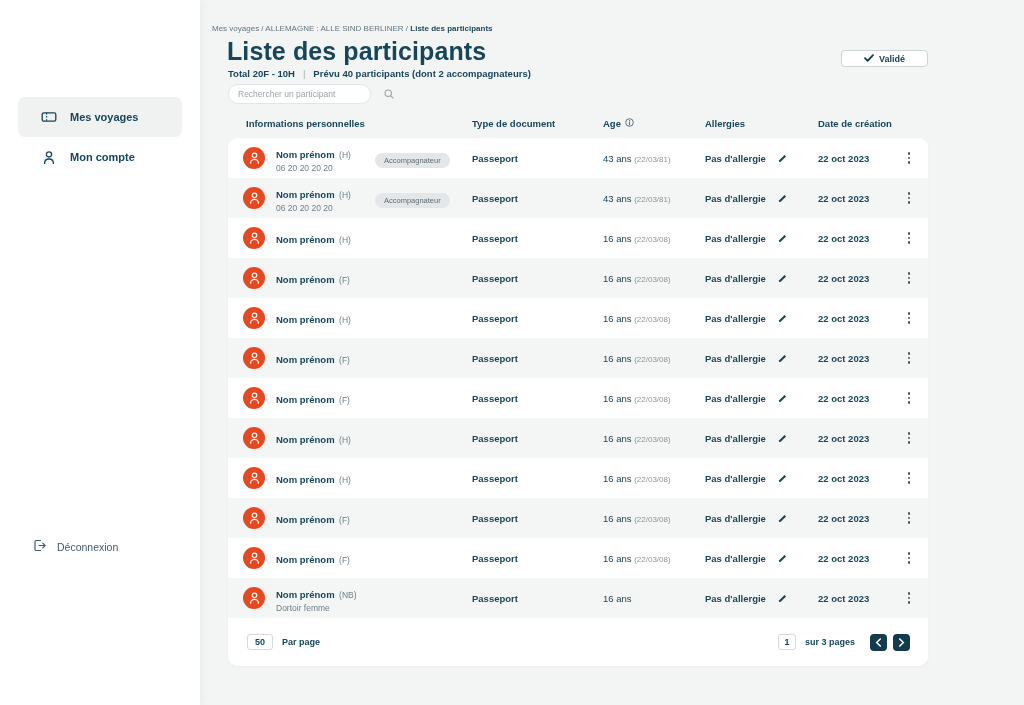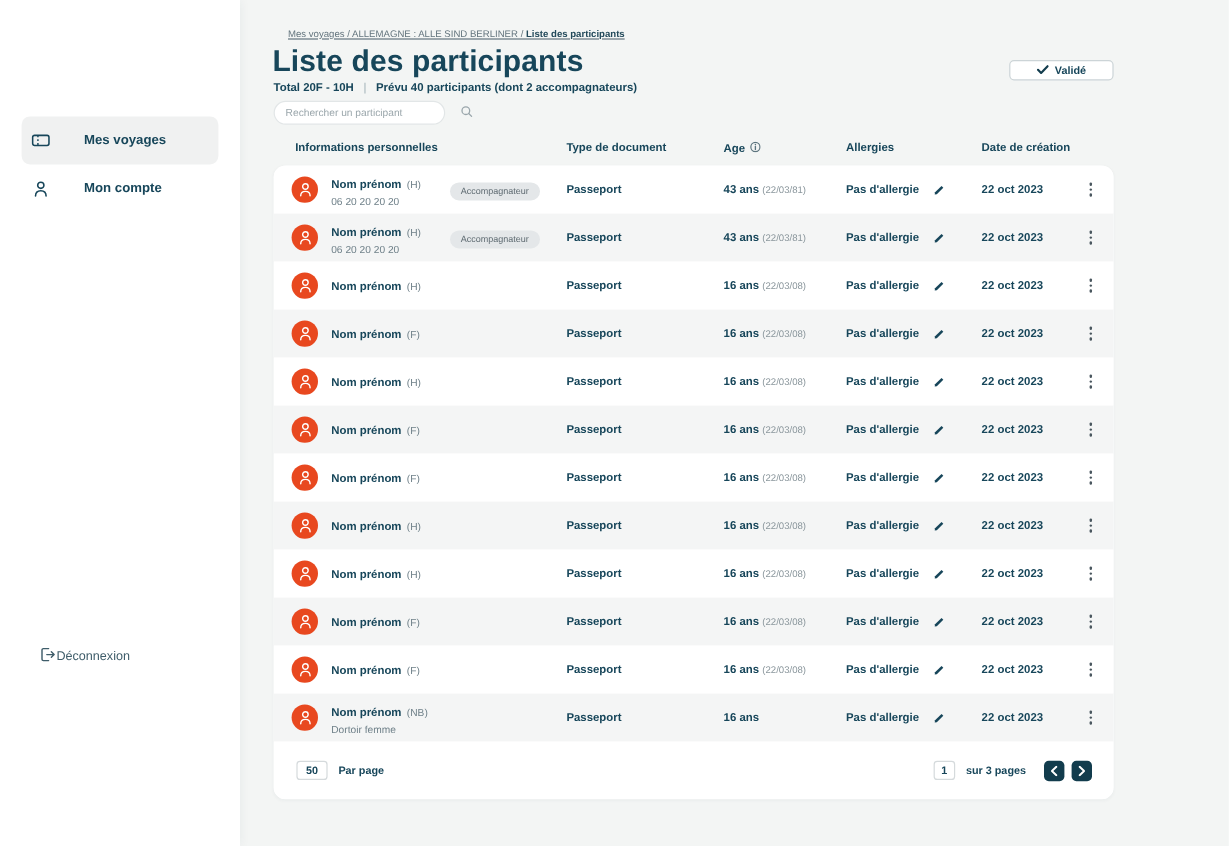--- a/index.html
+++ b/index.html
@@ -19,34 +19,34 @@
     box-shadow:2px 0 8px rgba(20,60,75,.05);
     z-index:2;
   }
   .logo-row { display:flex; align-items:center; gap:7px; margin:36px 0 0 30px; }
   .brand-lines { display:flex; flex-direction:column; line-height:1.05; }
   .brand-lines span { font-size:8.5px; font-weight:700; color:#17465a; }
   .logo-divider { width:1px; height:17px; background:#c6d0d4; margin:0 2px; }
   .product-name { font-size:13.5px; font-weight:700; color:#17465a; letter-spacing:.2px; }
   .nav { position:absolute; top:97px; left:18px; width:164px; display:flex; flex-direction:column; }
   .nav-item {
-    display:flex; align-items:center; gap:28px;
-    height:40px; padding:0 8px; border-radius:7px;
+    display:flex; align-items:center; gap:13px;
+    height:40px; padding:0 23px; border-radius:7px;
     font-size:11px; font-weight:700; color:#17465a; cursor:pointer;
   }
   .nav-item.active { background:#f0f1f1; }
   .nav-icon { display:flex; width:16px; justify-content:center; }
   .logout {
     position:absolute; left:32px; top:539px;
-    display:flex; align-items:center; 
+    display:flex; align-items:center; gap:10px;
     font-size:10.5px; color:#3f5d6a; cursor:pointer;
   }
   
   .main { position:absolute; left:200px; top:0; width:824px; height:705px; }
-  .breadcrumb { position:absolute; left:40px; top:24px; font-size:8px; color:#64757e;text-decoration:underline; }
+  .breadcrumb { position:absolute; left:12px; top:24px; font-size:8px; color:#64757e; }
   .breadcrumb .crumb-current { font-weight:700; color:#22495a; }
   .page-title { position:absolute; left:27px; top:37px; font-size:25px; font-weight:800; color:#17465a; letter-spacing:.1px; }
   .subhead { position:absolute; left:28px; top:68px; display:flex; align-items:center; gap:8px; font-size:9.5px; font-weight:700; color:#17465a; }
   .subhead .sep { color:#9fb0b6; font-weight:400; }
   .validate-btn {
     position:absolute; top:50px; right:96px;
     display:flex; align-items:center; gap:5px;
     height:17px; padding:0 22px;
     background:#fff; border:1px solid #ccd4d7; border-radius:4px;
     font-size:9px; font-weight:700; color:#17465a; cursor:pointer;
@@ -89,21 +89,21 @@
   .nm { font-size:9.5px; font-weight:700; color:#17465a; }
   .gd { font-size:8.5px; color:#6f8089; }
   .sub { font-size:8.5px; color:#6f8089; }
   .c-badge { width:97px; }
   .badge {
     display:inline-block; background:#e4e7e9; color:#5f6b72;
     font-size:7.5px; padding:3px 9px; border-radius:9px;
   }
   .c-doc { width:131px; font-size:9.5px; font-weight:700; color:#17465a; }
   .c-age { width:102px; font-size:9.5px; }
-  .age-b { font-weight:700; color:#17465a; }
+  .age-b { font-weight:400; color:#17465a; }
   .bd { font-size:8px; color:#8a969c; }
   .c-allergy { width:113px; display:flex; align-items:center; gap:12px; }
   .al { font-size:9.5px; font-weight:700; color:#17465a; }
   .pencil-btn { display:flex; cursor:pointer; }
   .c-date { width:82px; font-size:9.5px; font-weight:700; color:#17465a; }
   .c-menu { flex:1; display:flex; justify-content:flex-end; padding-right:4px; }
   .kebab { display:flex; flex-direction:column; gap:2px; cursor:pointer; padding:2px; }
   .kebab i { width:2.5px; height:2.5px; border-radius:50%; background:#49565e; }
   
   .pagination {

